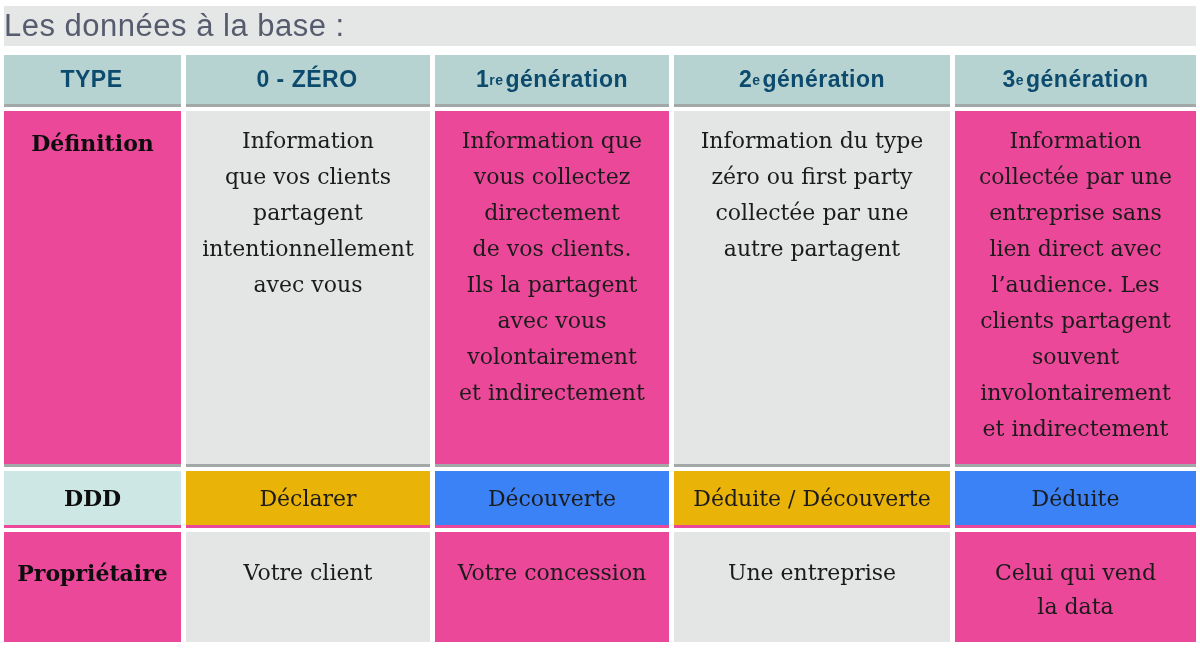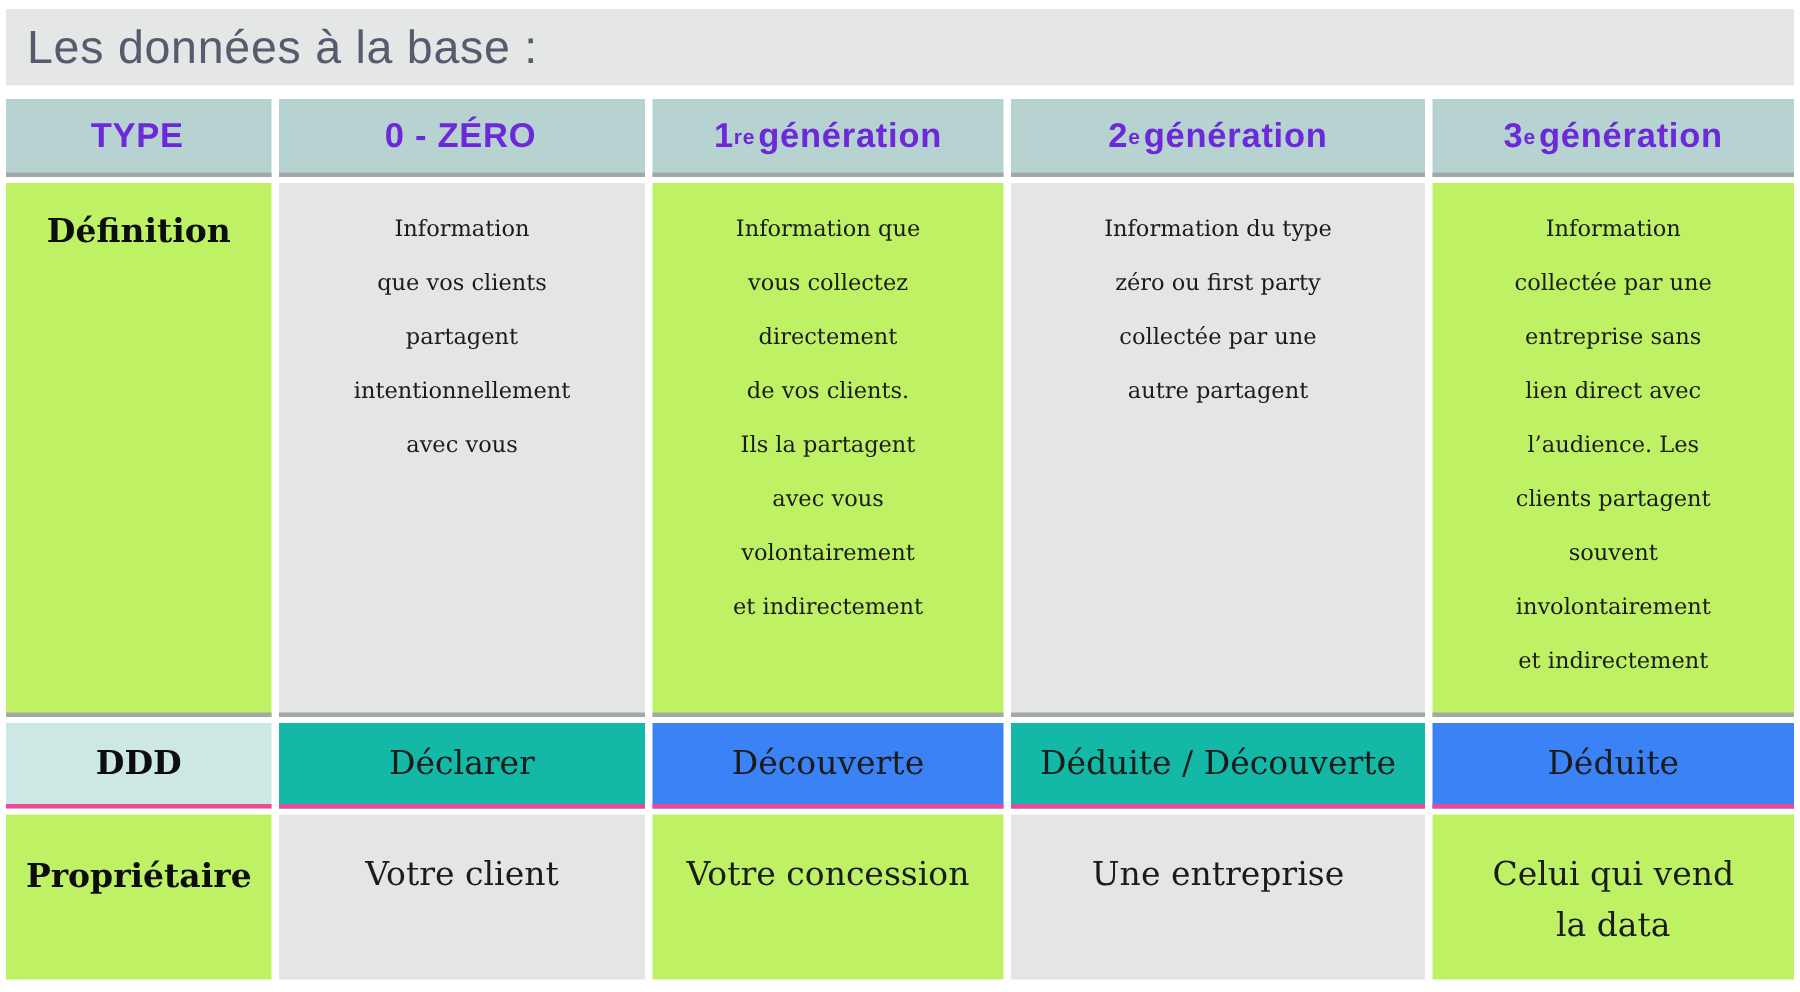--- a/index.html
+++ b/index.html
@@ -6,23 +6,22 @@
   body {
     width: 1200px; height: 661px;
     font-family: "Liberation Sans", sans-serif;
     overflow: hidden;
   }
   .page { padding: 6px 4px 0 4px; }
 
   
   .title-bar {
     background: #e4e7e6;
-    height: 51px;
+    height: 40px;
     display: flex; align-items: center;
-    padding-left: 14px;
     box-sizing: border-box;
     margin-bottom: 9px;
   }
   .page-title {
     font-size: 31px;
     color: #565b6e;
     letter-spacing: 0.5px;
   }
 
   
@@ -32,21 +31,21 @@
     grid-template-rows: 52px 356px 57px 110px;
     column-gap: 5px;
     row-gap: 4px;
   }
   .row { display: contents; }
   .cell { box-sizing: border-box; }
 
   
   .header-cell {
     background: #b7d3d1;
-    color: #6d28d9;
+    color: #0c4a6e;
     font-weight: bold;
     font-size: 23px;
     letter-spacing: 0.5px;
     display: flex; align-items: center; justify-content: center;
     border-bottom: 3px solid #a2a8a8;
   }
   .header-cell sup {
     font-size: 14px;
     line-height: 0;
     vertical-align: super;
@@ -54,30 +53,30 @@
   }
 
   
   .body-cell {
     font-family: "DejaVu Serif", serif;
     color: #1b1b1b;
     text-align: center;
   }
 
   
-  .c-teal { background: #bef264; }
+  .c-teal { background: #ec4899; }
   .c-gray { background: #e3e6e5; }
 
   
   .c-cyan-dark  { background: #cde7e5; }
   .c-cyan-mid   { background: #3b82f6; }
-  .c-cyan-light { background: #14b8a6; }
+  .c-cyan-light { background: #eab308; }
 
   .def-cell {
-    font-size: 15px;
+    font-size: 22px;
     line-height: 36px;
     padding-top: 12px;
     white-space: pre-line;
     border-bottom: 3px solid #a2a8a8;
   }
   .label-cell { font-weight: bold; color: #0d0d0d; font-size: 22px; }
   .def-label  { padding-top: 14px; }
 
   .ddd-cell {
     font-size: 22px;

